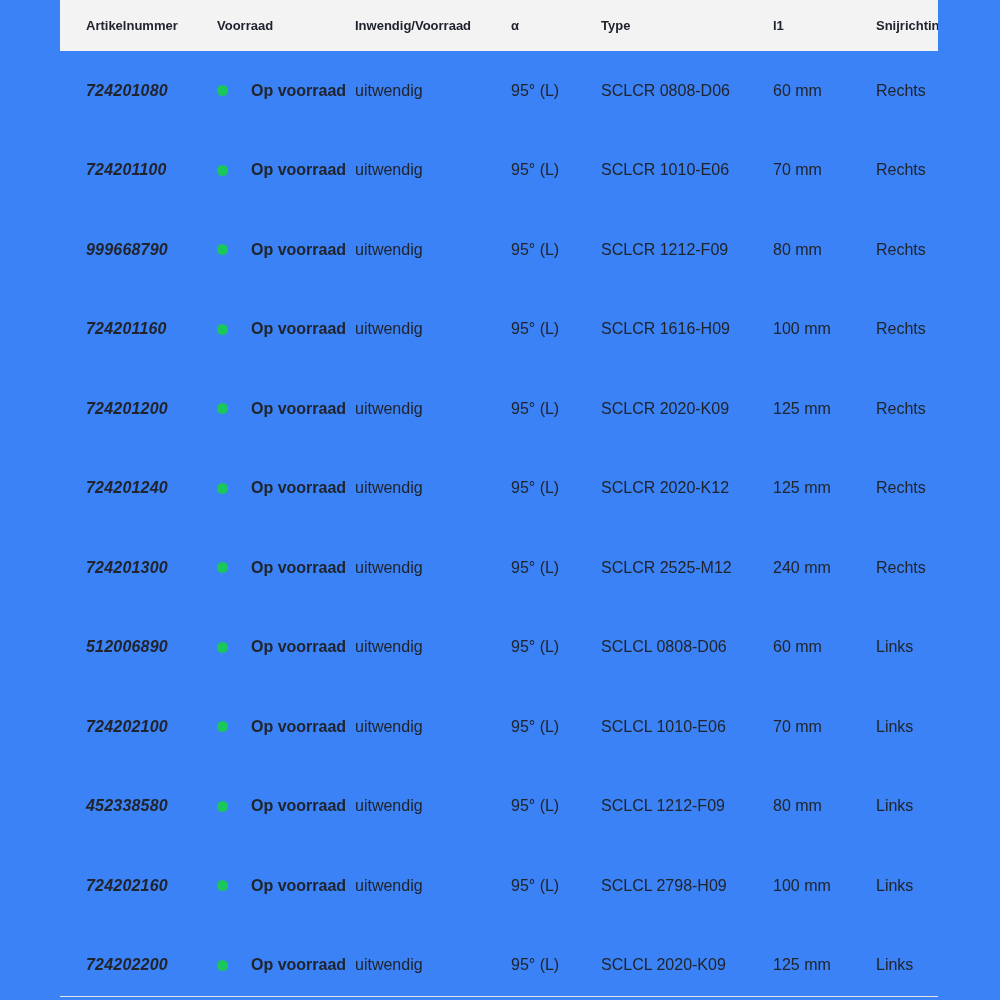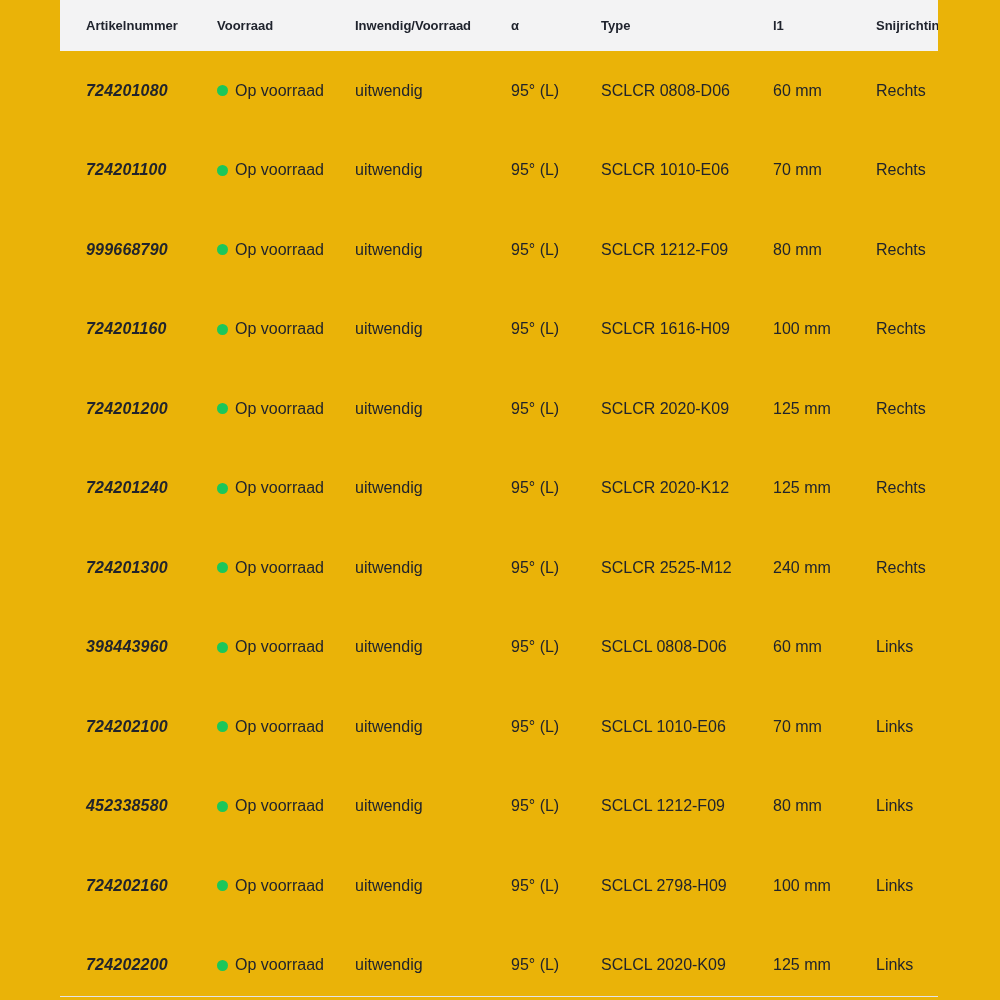--- a/index.html
+++ b/index.html
@@ -8,21 +8,21 @@
     background: #ffffff;
     width: 1000px;
     height: 1000px;
     overflow: hidden;
     font-family: "Liberation Sans", sans-serif;
   }
   .page {
     position: relative;
     width: 1000px;
     height: 1000px;
-    background: #eab308;
+    background: #3b82f6;
   }
   .table-wrap {
     position: absolute;
     left: 60px;
     top: 0;
     width: 878px;
     height: 996px;
     border-bottom: 1px solid #e4e4e6;
     overflow: hidden;
   }
@@ -49,21 +49,22 @@
     color: #21242c;
     padding: 0;
     vertical-align: middle;
     white-space: nowrap;
     text-align: left;
   }
   td.artnr { font-weight: 700; letter-spacing: 0.2px; font-style: italic; }
   .stock {
     display: inline-flex;
     align-items: center;
-    gap: 7px;
+    gap: 23px;
+    font-weight: bold;
   }
   .dot {
     width: 11px;
     height: 11px;
     border-radius: 50%;
     background: #1bc75a;
     display: inline-block;
     flex: 0 0 auto;
   }
 </style>
@@ -193,21 +194,21 @@
       </span>
     </td>
     <td><span>uitwendig</span></td>
     <td><span>95° (L)</span></td>
     <td><span>SCLCR 2525-M12</span></td>
     <td><span>240 mm</span></td>
     <td><span>Rechts</span></td>
   </tr>
 
   <tr class="product-row">
-    <td class="artnr"><span>398443960</span></td>
+    <td class="artnr"><span>512006890</span></td>
     <td>
       <span class="stock">
         <span class="dot" style="background: rgb(27, 199, 90);"></span>
         <span>Op voorraad</span>
       </span>
     </td>
     <td><span>uitwendig</span></td>
     <td><span>95° (L)</span></td>
     <td><span>SCLCL 0808-D06</span></td>
     <td><span>60 mm</span></td>

